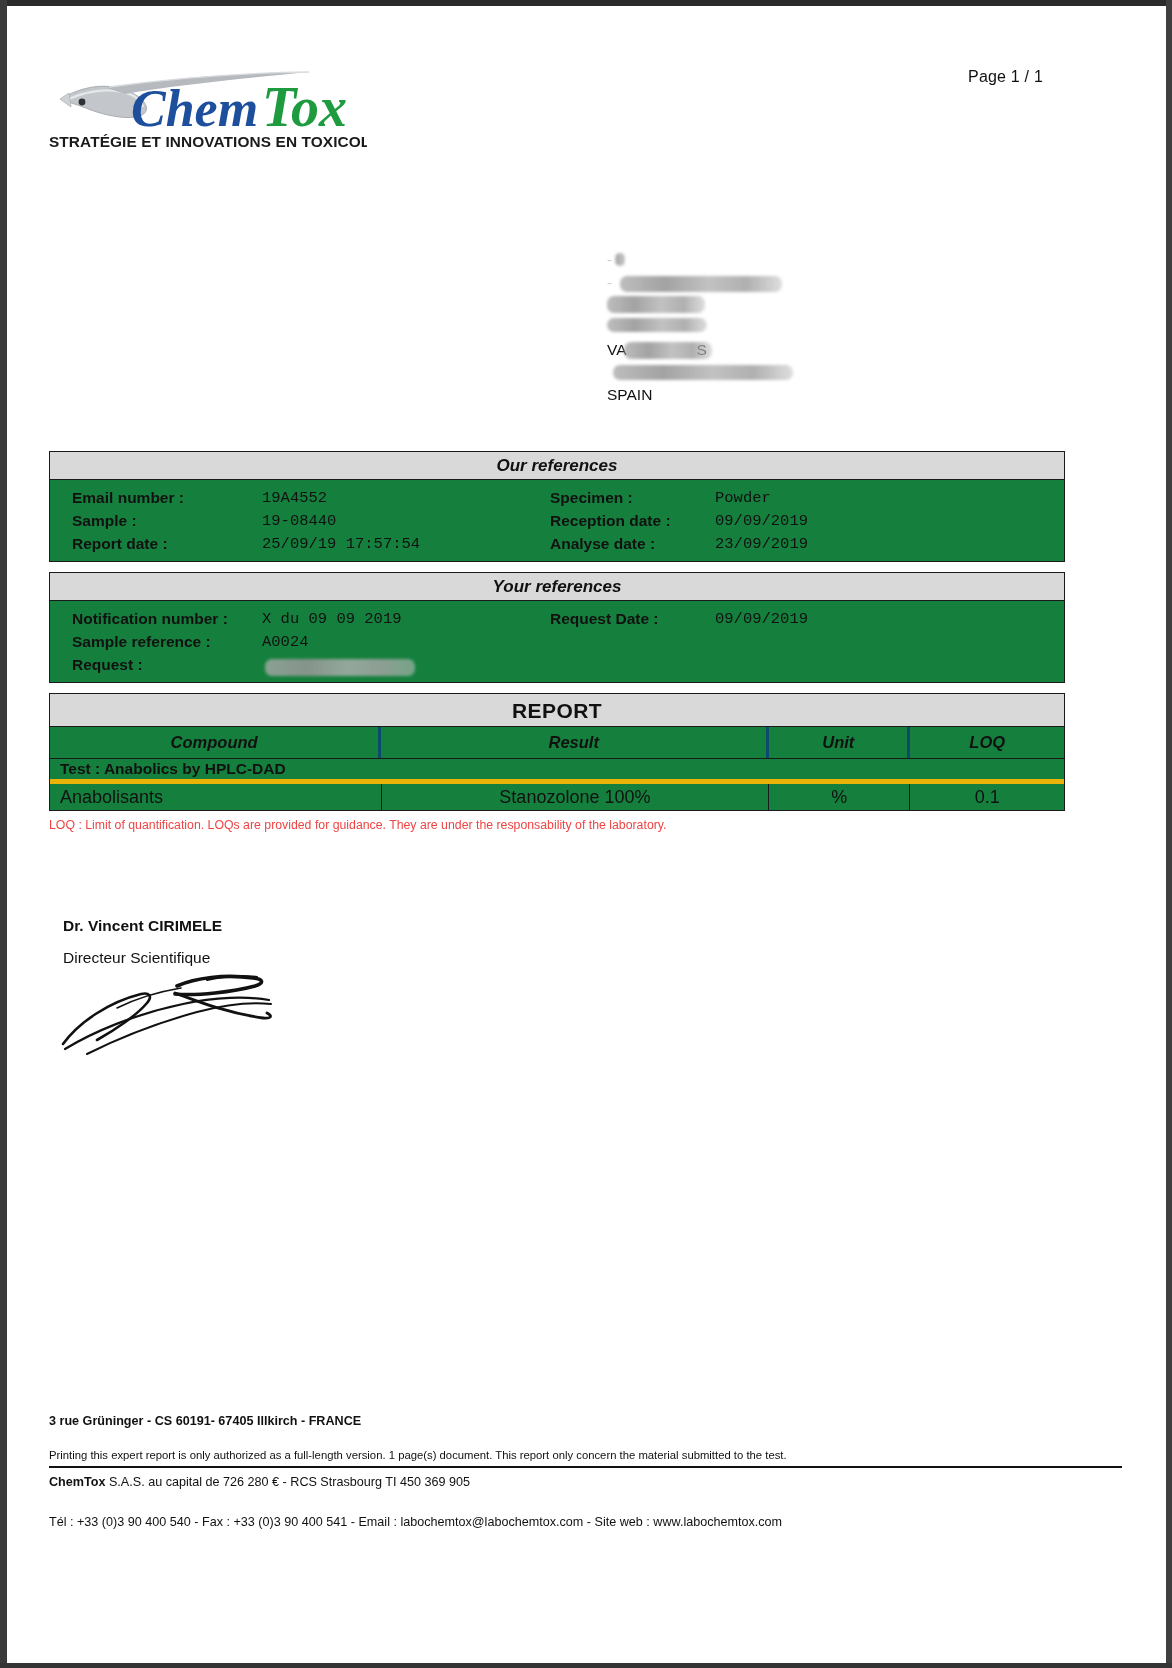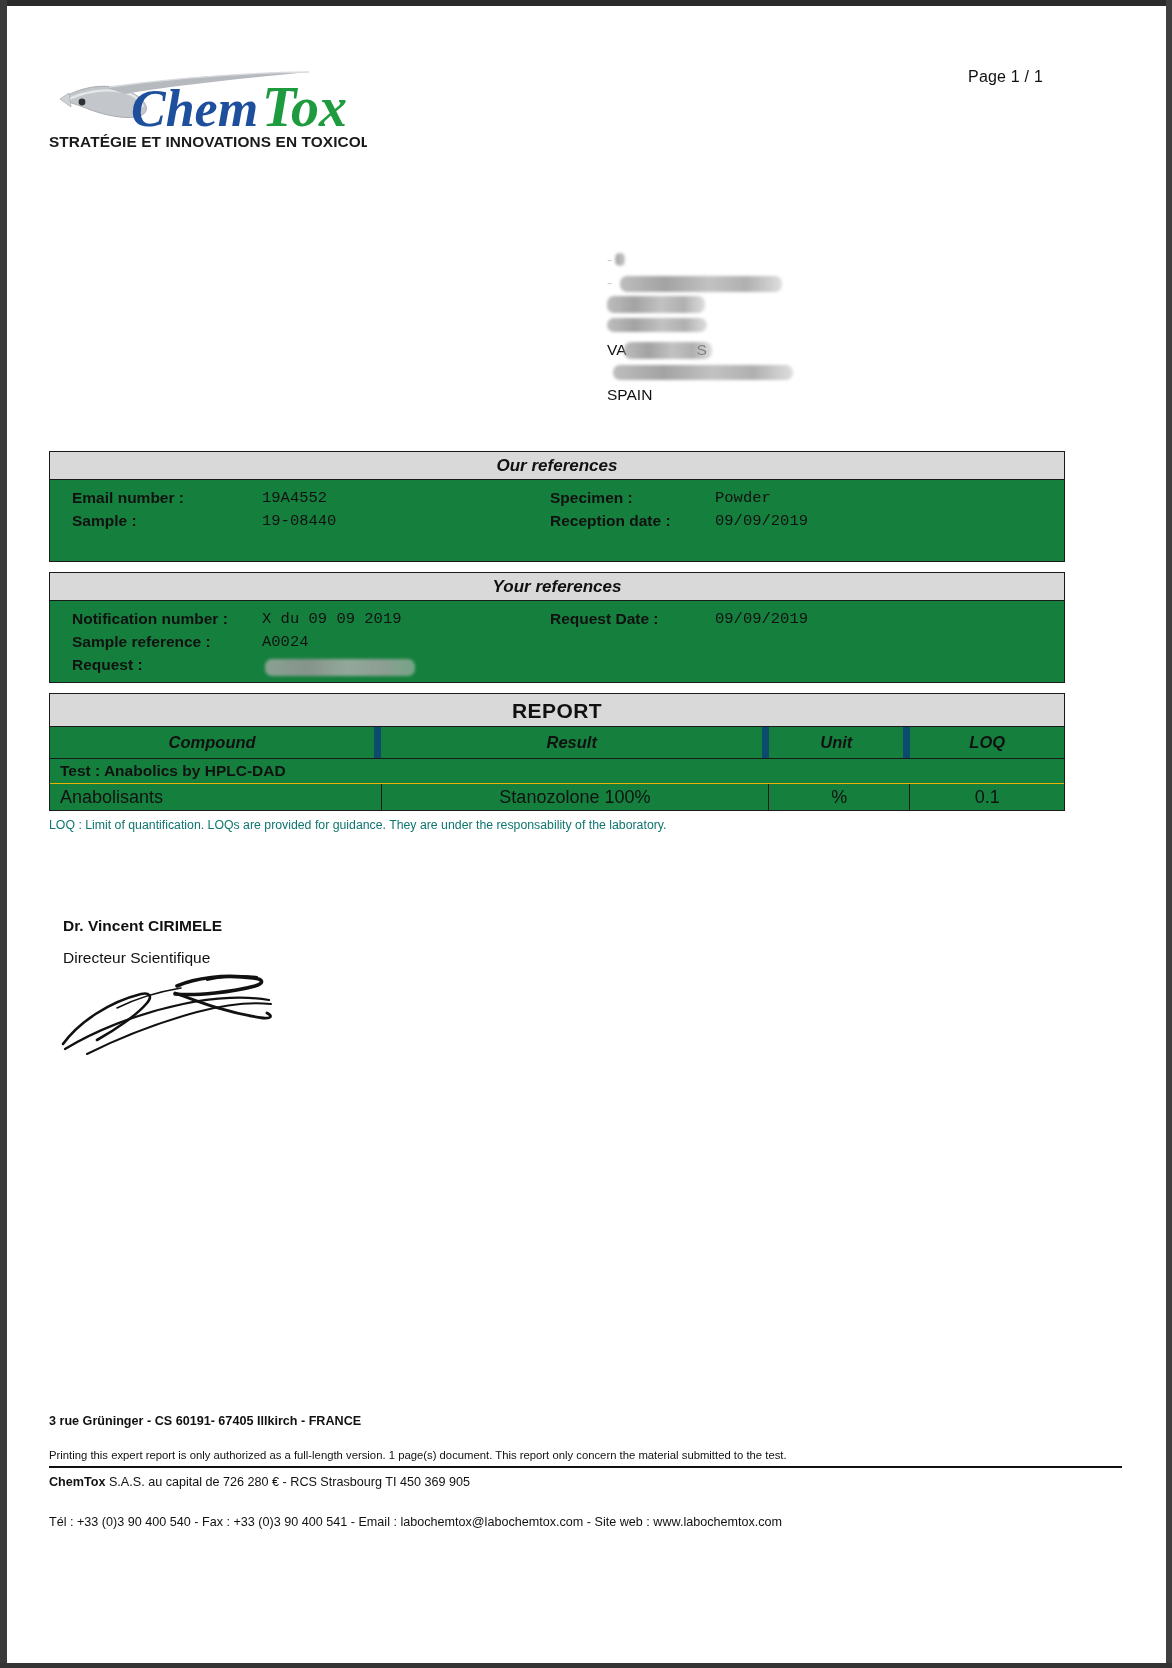--- a/index.html
+++ b/index.html
@@ -154,33 +154,33 @@
   }
   .rg-head > div {
     display: flex;
     align-items: center;
     justify-content: center;
     font-style: italic;
     font-weight: bold;
     font-size: 16.5px;
     color: #111;
     box-sizing: border-box;
-    border-right: 7px solid #0c4a6e;
+    border-right: 3px solid #0c4a6e;
   }
   .rg-head > div:last-child { border-right: none; }
   .col-compound { width: 345px; }
   .col-result   { width: 404px; }
   .col-unit     { width: 147px; }
   .col-loq      { width: 160px; }
 
   .rg-testrow {
     height: 25px;
     display: flex;
     align-items: center;
-    border-bottom: 1px solid #eab308;
+    border-bottom: 5px solid #eab308;
     font-size: 15.5px;
     font-weight: bold;
     color: #111;
     padding-left: 10px;
     box-sizing: border-box;
   }
   .rg-row {
     display: flex;
     height: 27px;
   }
@@ -196,21 +196,21 @@
   .rg-row .col-compound { justify-content: flex-start; padding-left: 10px; }
   .rg-row .col-result,
   .rg-row .col-unit,
   .rg-row .col-loq { justify-content: center; }
 
   .loq-note {
     position: absolute;
     left: 42px;
     top: 812px;
     font-size: 12.3px;
-    color: #0f766e;
+    color: #ef4444;
     white-space: nowrap;
   }
 
   
   .sig-name {
     position: absolute;
     left: 56px;
     top: 911px;
     font-size: 15.5px;
     font-weight: bold;
@@ -323,20 +323,26 @@
           <span class="kv-label c1-label">Email number :</span>
           <span class="kv-value c1-value">19A4552</span>
           <span class="kv-label c2-label">Specimen :</span>
           <span class="kv-value c2-value">Powder</span>
         </div>
         <div class="kv-row">
           <span class="kv-label c1-label">Sample :</span>
           <span class="kv-value c1-value">19-08440</span>
           <span class="kv-label c2-label">Reception date :</span>
           <span class="kv-value c2-value">09/09/2019</span>
+        </div>
+        <div class="kv-row">
+          <span class="kv-label c1-label">Report date :</span>
+          <span class="kv-value c1-value">25/09/19  17:57:54</span>
+          <span class="kv-label c2-label">Analyse date :</span>
+          <span class="kv-value c2-value">23/09/2019</span>
         </div>
       </div>
     </div>
 
     <div class="tbl" style="left:42px; top:566px; width:1016px; height:111px;">
       <div class="band">Your references</div>
       <div class="kv-body">
         <div class="kv-row">
           <span class="kv-label c1-label">Notification number :</span>
           <span class="kv-value c1-value">X du 09 09 2019</span>

